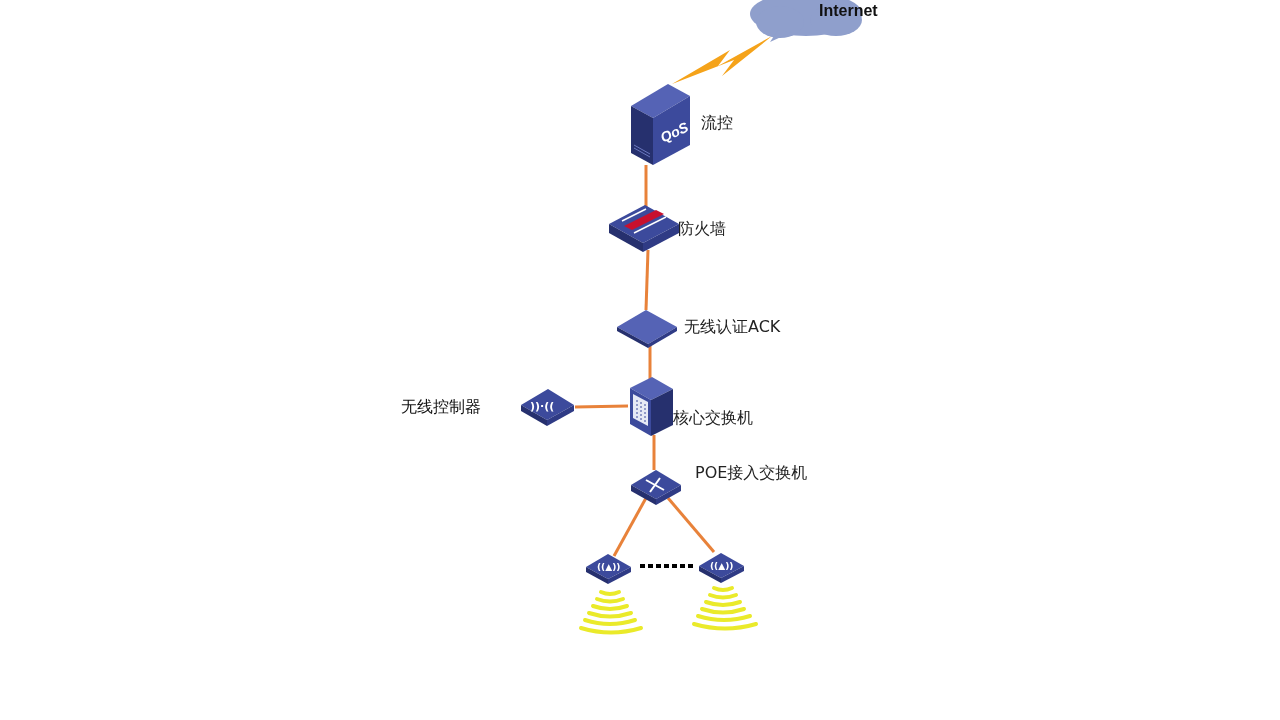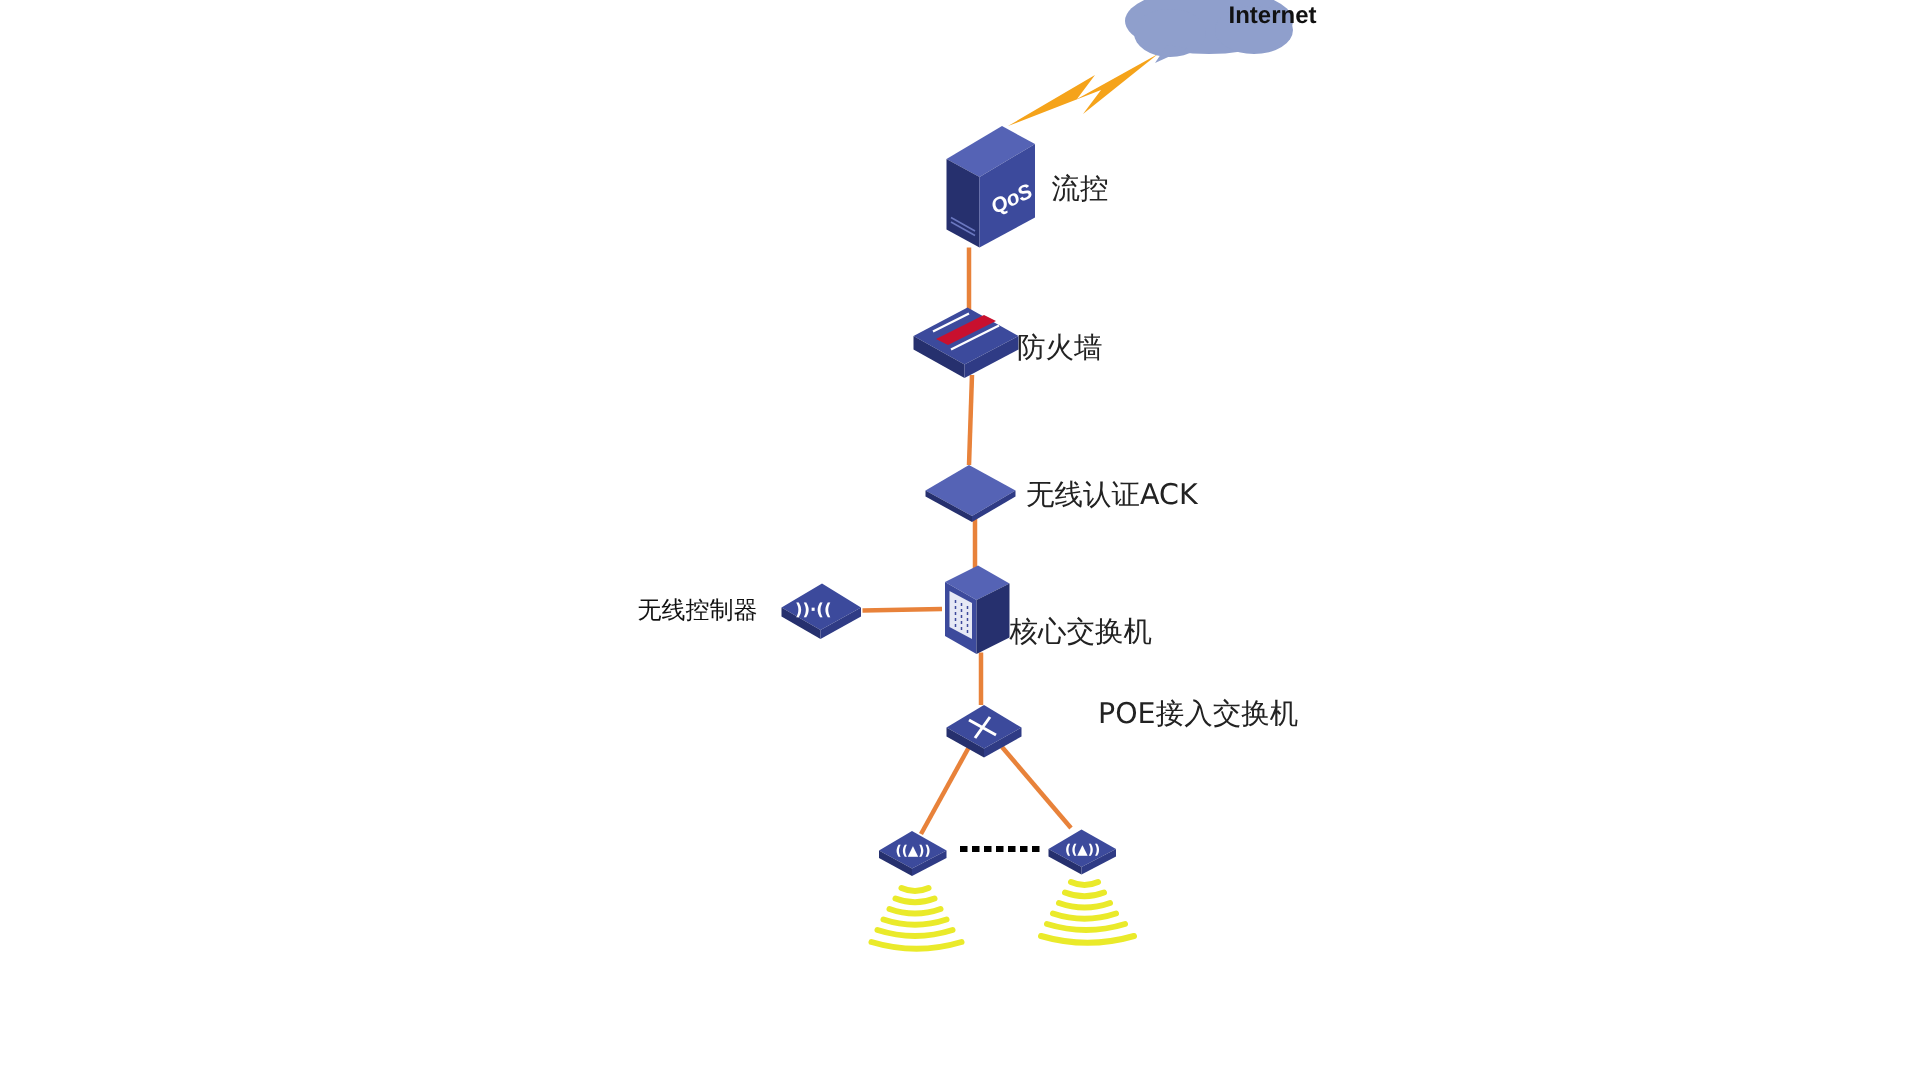--- a/index.html
+++ b/index.html
@@ -1,19 +1,19 @@
 <!DOCTYPE html>
 <html><head>
 <meta charset="utf-8">
 <style>
   html, body { margin: 0; padding: 0; background: #ffffff; }
   body { width: 1280px; height: 720px; position: relative; overflow: hidden;
          font-family: "DejaVu Sans", "Liberation Sans", sans-serif; }
   #diagram { position: absolute; left: 0; top: 0; width: 1280px; height: 720px; }
-  .lbl { position: absolute; font-size: 19px; color: #222; white-space: nowrap; font-family: "DejaVu Sans", sans-serif; }
+  .lbl { position: absolute; font-size: 16px; color: #222; white-space: nowrap; font-family: "DejaVu Sans", sans-serif; }
   .lbl.small { font-size: 16px; color: #111; }
   .cloud-text { position: absolute; font-family: "Liberation Sans", sans-serif; font-weight: bold; font-size: 16px; color: #111; margin-left: 44px; }
 </style>
 </head>
 <body>
 
 <svg id="diagram" viewBox="0 0 1280 720" xmlns="http://www.w3.org/2000/svg">
 
   <g stroke="#e8823a" stroke-width="3" fill="none">
     <line x1="646" y1="165" x2="646" y2="210"></line>
@@ -115,14 +115,14 @@
     <path d="M698,616 Q724,624 750,616"></path>
     <path d="M694,624 Q725,633 756,624"></path>
   </g>
 </svg>
 
 <div class="cloud-text" style="left:775px; top:2px;">Internet</div>
 <div class="lbl" style="left:701px; top:113px;">流控</div>
 <div class="lbl" style="left:678px; top:219px;">防火墙</div>
 <div class="lbl" style="left:684px; top:317px;">无线认证ACK</div>
 <div class="lbl" style="left:673px; top:408px;">核心交换机</div>
-<div class="lbl small" style="left:425px; top:397px;text-align:center;">无线控制器</div>
-<div class="lbl" style="left:695px; top:463px;margin-left:37px;">POE接入交换机</div>
+<div class="lbl small" style="left:401px; top:397px;text-align:center;">无线控制器</div>
+<div class="lbl" style="left:695px; top:463px;">POE接入交换机</div>
 
 </body></html>

